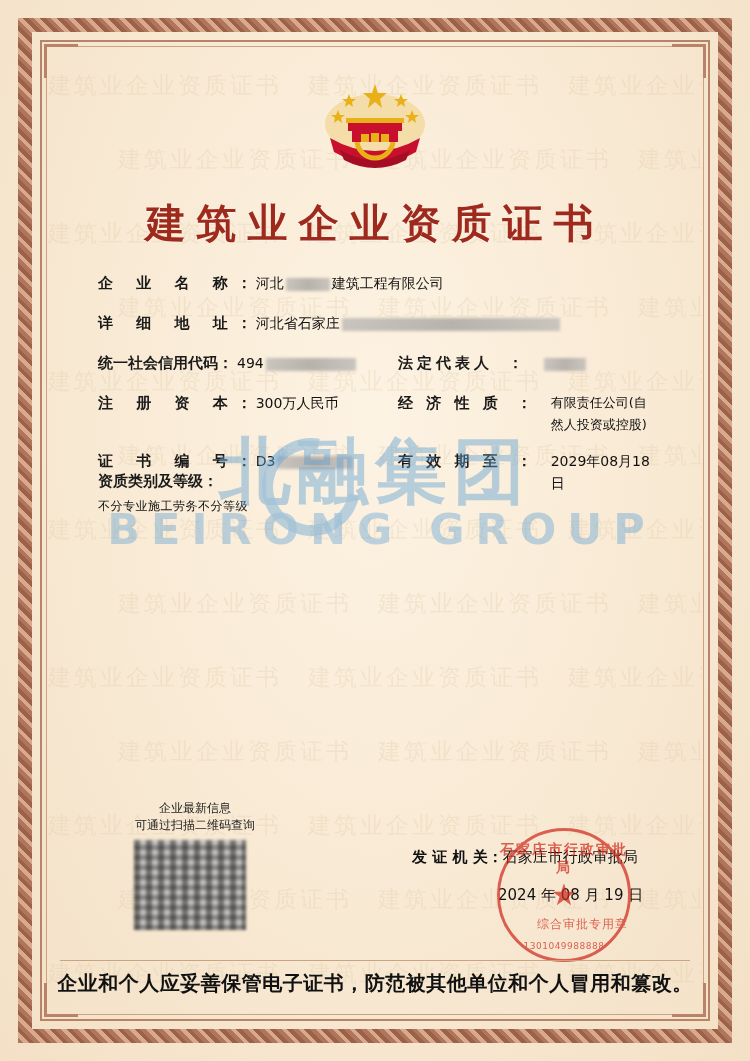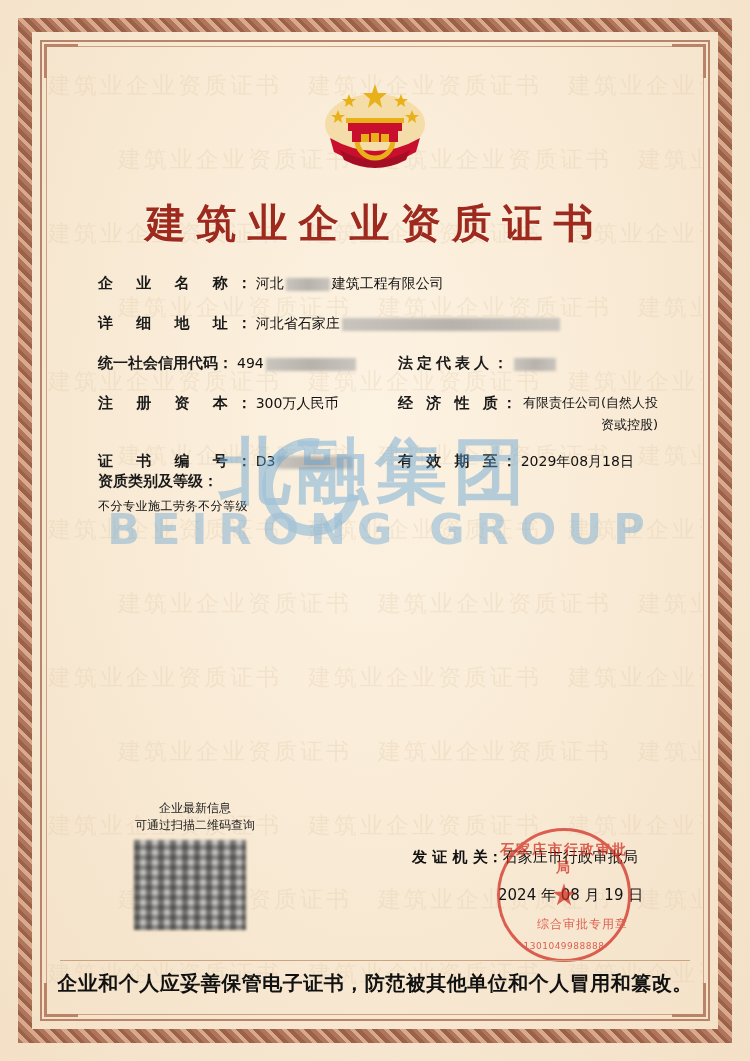--- a/index.html
+++ b/index.html
@@ -111,21 +111,21 @@
     top: 272px;
     width: 560px;
   }
   .field-row {
     display: flex;
     align-items: flex-start;
     margin-bottom: 14px;
     min-height: 26px;
   }
   .col-left { width: 300px; display: flex; align-items: flex-start; }
-  .col-right { flex: 1; display: flex; align-items: flex-start; }
+  .col-right { flex: 1; display: flex; align-items: flex-start; gap: 15px; }
 
   .label {
     font-size: 15px;
     color: #1a1a1a;
     font-weight: bold;
     white-space: nowrap;
     line-height: 22px;
   }
   .label.spread-4 { letter-spacing: 9px; }
   .label.spread-3 { letter-spacing: 4px; }
@@ -135,21 +135,21 @@
     font-weight: bold;
     margin: 0 4px 0 0;
     line-height: 22px;
   }
   .value {
     font-size: 14px;
     color: #111;
     line-height: 22px;
     word-break: break-all;
   }
-  .value.small { font-size: 13px; text-align: right; }
+  .value.small { font-size: 13px; }
 
   .redacted {
     display: inline-block;
     vertical-align: middle;
     height: 13px;
     background: linear-gradient(90deg,#c9c4bd,#b7b2ab,#c9c4bd);
     filter: blur(1.6px);
     border-radius: 1px;
     margin: 0 2px;
   }

